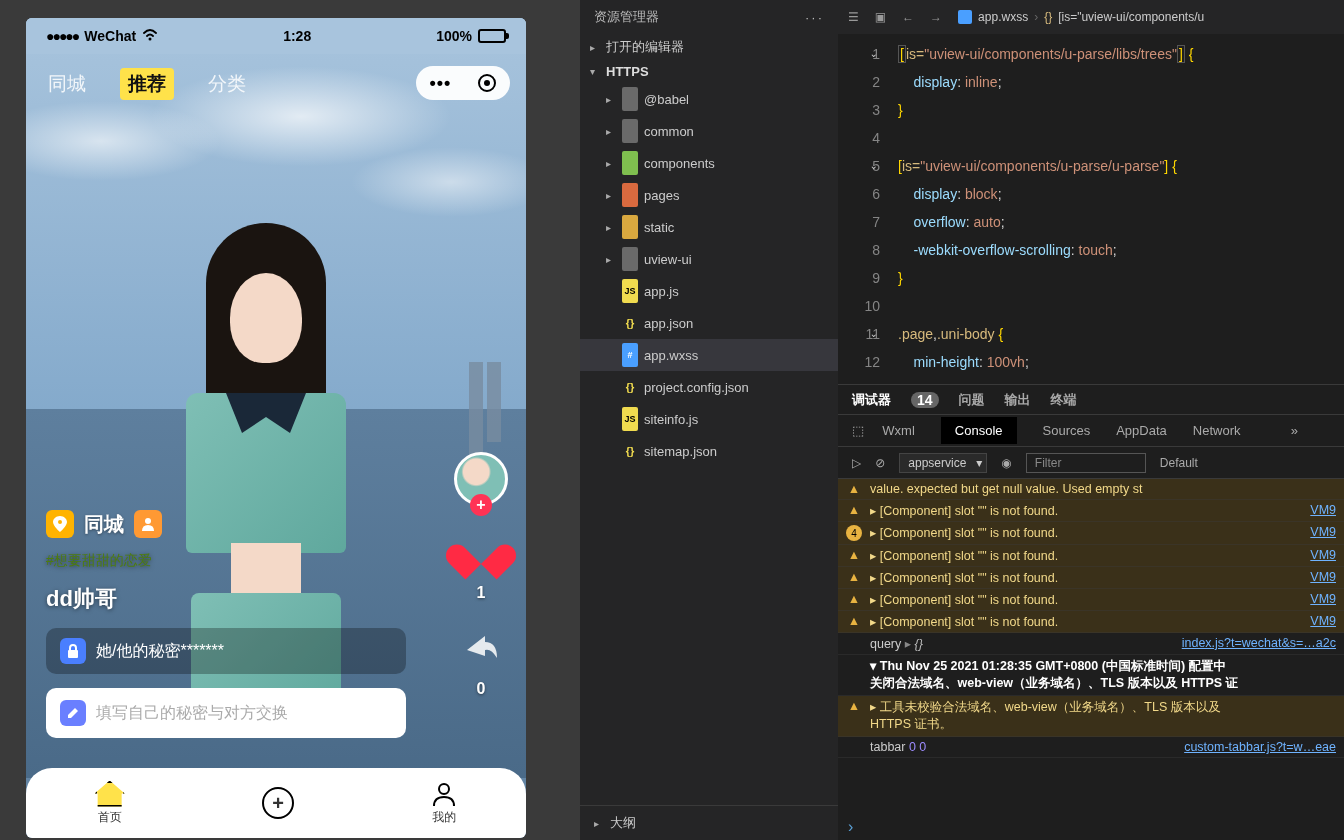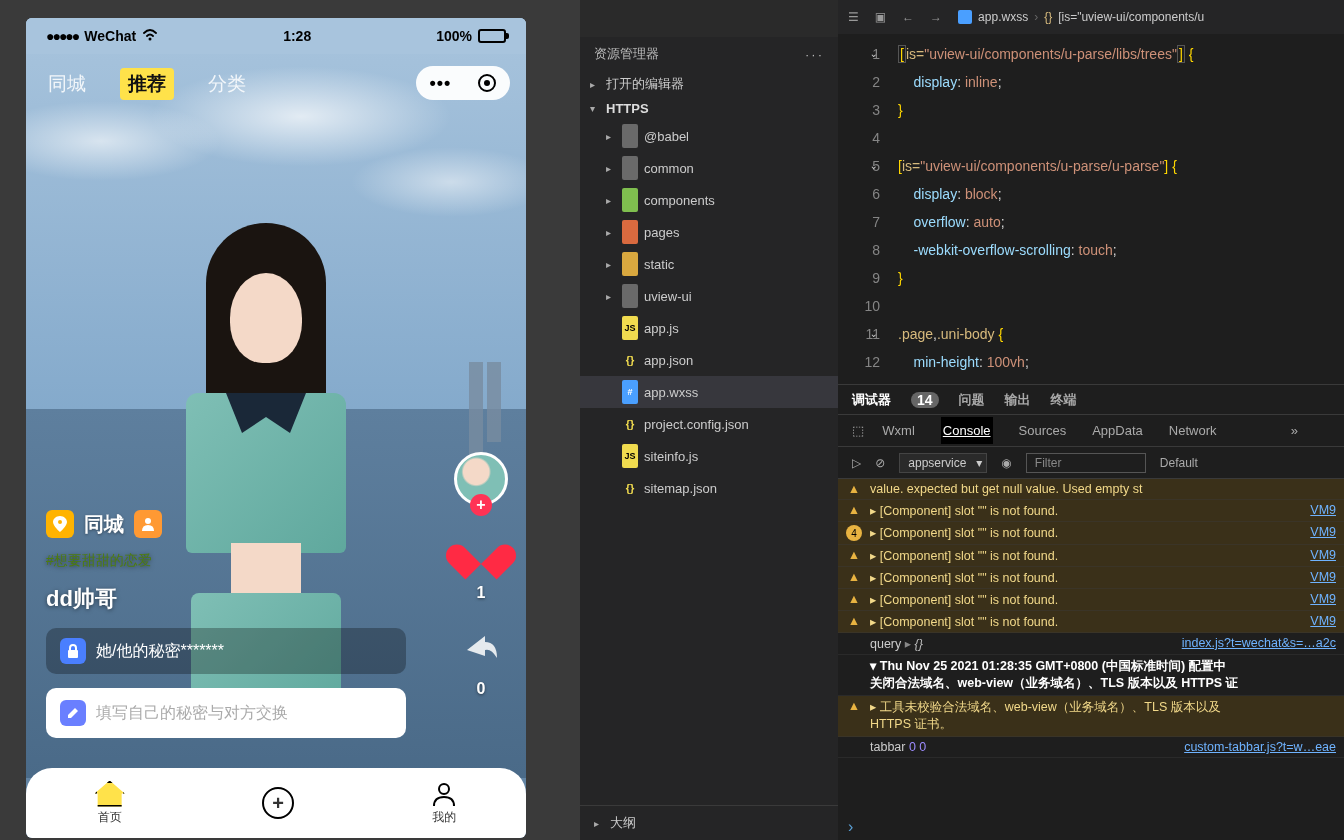--- a/index.html
+++ b/index.html
@@ -66,21 +66,21 @@
 .count { color: #fff; font-size: 16px; font-weight: 600; text-shadow: 0 1px 3px rgba(0,0,0,.5); margin-top: -10px; }
 .share { width: 40px; height: 40px; color: rgba(255,255,255,.85); }
 
 .tabbar { position: absolute; bottom: 0; left: 0; right: 0; height: 70px; background: #fff; border-radius: 26px 26px 0 0; display: flex; justify-content: space-around; align-items: center; z-index: 10; }
 .tb-item { display: flex; flex-direction: column; align-items: center; gap: 2px; font-size: 12px; color: #333; }
 .tb-home { width: 30px; height: 26px; background: #ffe24a; clip-path: polygon(50% 0, 100% 50%, 90% 50%, 90% 100%, 10% 100%, 10% 50%, 0 50%); border: 2px solid #000; }
 .tb-plus { width: 32px; height: 32px; border: 2.5px solid #000; border-radius: 50%; display:flex; align-items:center; justify-content:center; font-size:20px; font-weight:700; }
 .tb-user { width: 26px; height: 26px; }
 
 
-.explorer { width: 258px; background: #252526; color: #ccc; font-size: 13px; display: flex; flex-direction: column; margin-top: 37px; }
+.explorer { width: 258px; background: #252526; color: #ccc; font-size: 13px; display: flex; flex-direction: column; }
 .exp-header { height: 34px; display: flex; align-items: center; justify-content: space-between; padding: 0 14px; color: #bbb; }
 .exp-more { letter-spacing: 2px; }
 .exp-row { display: flex; align-items: center; gap: 6px; padding: 4px 10px; cursor: default; }
 .exp-row.sel { background: #37373d; }
 .chev { width: 10px; display: inline-block; color: #aaa; font-size: 10px; }
 .exp-label { flex: 1; white-space: nowrap; }
 .exp-bold { font-weight: 700; color: #ddd; }
 .indent1 { padding-left: 26px; }
 .fi { width: 16px; height: 24px; display: inline-flex; align-items: center; justify-content: center; border-radius: 2px; font-size: 9px; font-weight: 700; }
 .fi-folder { background: #6a6a6a; }
@@ -106,21 +106,21 @@
 .tok-prop { color: #9cdcfe; }
 .tok-val { color: #ce9178; }
 .tok-brace { color: #ffd700; }
 .hl { border: 1px solid #555; padding: 0 1px; }
 
 .devtools { height: 456px; background: #1e1e1e; border-top: 1px solid #3a3a3a; display: flex; flex-direction: column; }
 .dt-top-tabs { height: 30px; border-bottom: 1px solid #3a3a3a; display: flex; align-items: center; gap: 20px; padding: 0 14px; font-size: 13px; color: #aaa; font-weight: bold; }
 .dt-top-tabs .active { color: #fff; }
 .dt-badge { background: #666; color: #fff; border-radius: 8px; padding: 0 6px; font-size: 14px; }
 .dt-sub-tabs { height: 32px; border-bottom: 1px solid #3a3a3a; display: flex; align-items: center; gap: 26px; padding: 0 46px 0 14px; font-size: 13px; color: #aaa; }
-.dt-sub-tabs .active { color: #fff; background: #000; padding: 6px 2px; text-decoration: underline; }
+.dt-sub-tabs .active { color: #fff; background: #000; padding: 6px 14px; }
 .dt-sub-tabs .more { margin-left: auto; }
 .dt-toolbar { height: 32px; border-bottom: 1px solid #3a3a3a; display: flex; align-items: center; gap: 14px; padding: 0 14px; font-size: 12px; color: #aaa; }
 .dt-sel { background: #2a2a2a; border: 1px solid #444; padding: 2px 20px 2px 8px; color: #ccc; position: relative; }
 .dt-sel::after { content: '▾'; position: absolute; right: 4px; }
 .dt-filter { background: #1e1e1e; border: 1px solid #555; padding: 2px 8px; color: #888; width: 120px; }
 .console { flex: 1; overflow: auto; font-family: Consolas, monospace; font-size: 12.5px; }
 .c-row { display: flex; padding: 3px 8px; border-bottom: 1px solid rgba(60,60,60,.4); align-items: flex-start; gap: 8px; }
 .c-row.warn { background: #3a3019; color: #f2d98a; }
 .c-row.log { color: #ccc; }
 .c-ico { width: 16px; text-align: center; }

